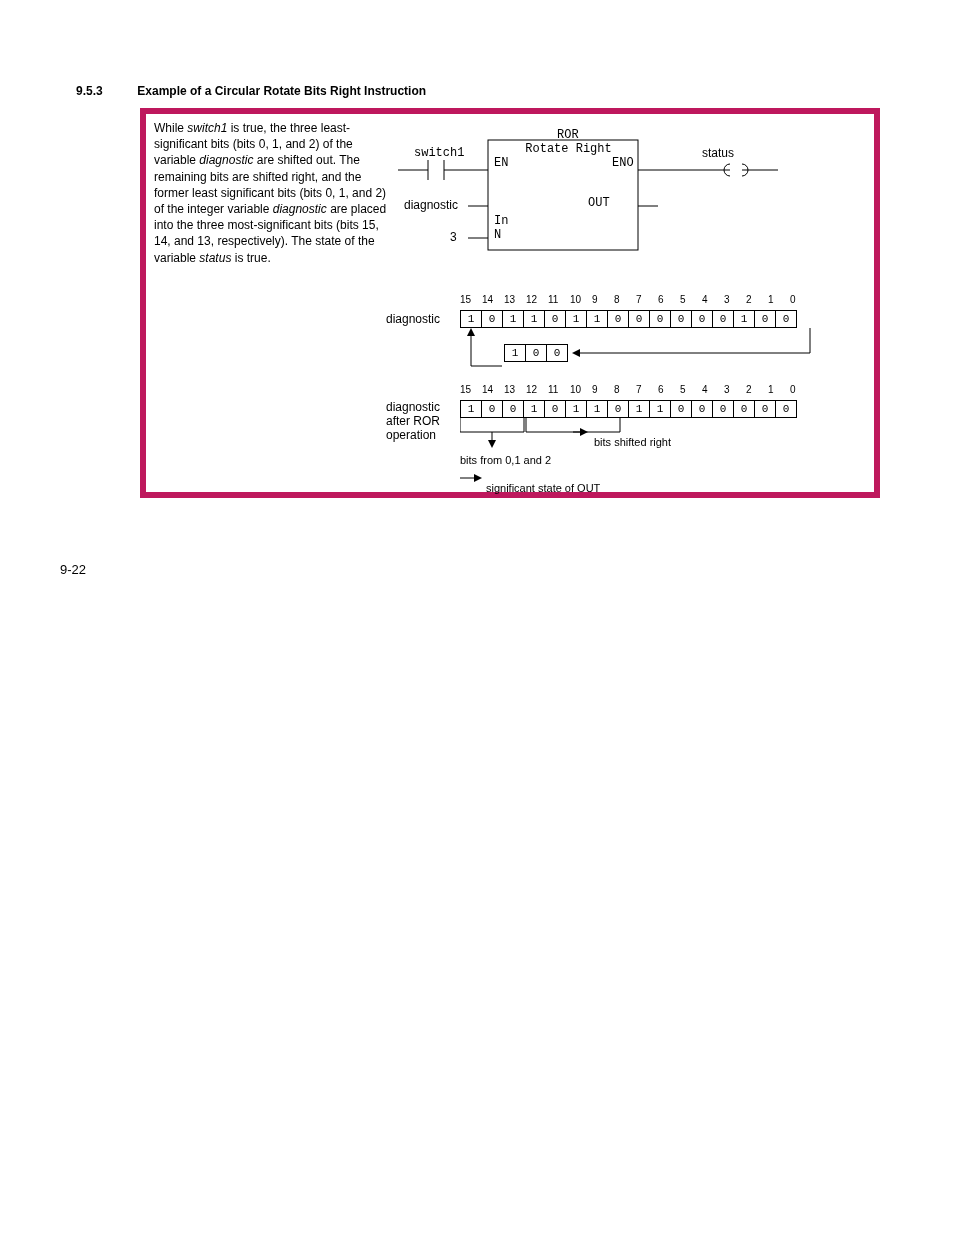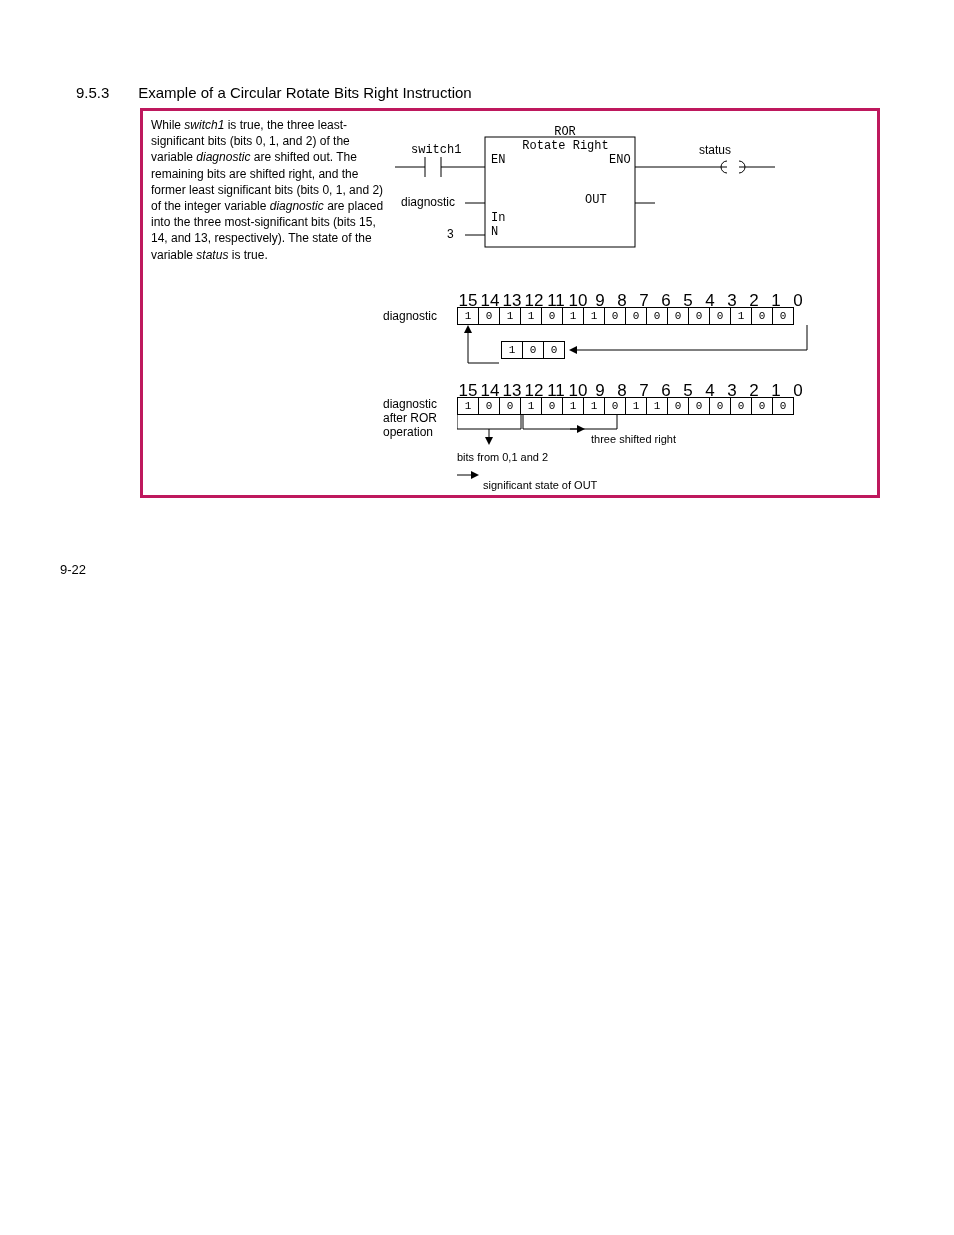--- a/index.html
+++ b/index.html
@@ -1,30 +1,30 @@
 <!DOCTYPE html>
 <html><head>
 <meta charset="utf-8">
 <style>
   html,body{margin:0;padding:0;background:#fff;font-family:Arial,Helvetica,sans-serif;color:#000}
   .page{position:relative;width:954px;height:1235px}
-  .heading{position:absolute;left:76px;top:84px;font-weight:normal;font-size:15px}
+  .heading{position:absolute;left:76px;top:84px;font-weight:bold;font-size:12px}
   .head-num{display:inline-block;width:58px}
-  .figbox{position:absolute;left:140px;top:108px;width:740px;height:390px;border:3px solid #be185d;box-sizing:border-box}
+  .figbox{position:absolute;left:140px;top:108px;width:740px;height:390px;border:6px solid #be185d;box-sizing:border-box}
   .desc{position:absolute;left:8px;top:6px;width:238px;font-size:12px;line-height:1.35}
   .desc i{font-style:italic}
   .mono{font-family:"Courier New",monospace;font-size:12px}
   .lbl{position:absolute;font-size:12px}
   .sm{font-size:11px}
   .page-num{position:absolute;left:60px;top:562px;font-size:13px}
   
   .bitrow{position:absolute;height:18px}
   .cell{display:inline-block;width:22px;height:18px;border:1px solid #000;box-sizing:border-box;vertical-align:top;text-align:center;font-family:"Courier New",monospace;font-size:11px;line-height:16px;margin-left:-1px}
   .cell:first-child{margin-left:0}
-  .nums{position:absolute;width:22px;text-align:center;font-size:17px}
+  .nums{position:absolute;width:22px;font-size:10px}
 </style>
 </head>
 <body>
 
 <div class="page">
 
   <div class="heading">
     <span class="head-num">9.5.3</span>
     <span>Example of a Circular Rotate Bits Right Instruction</span>
   </div>
@@ -52,21 +52,21 @@
       <line x1="344" y1="46" x2="380" y2="46" stroke="#000"></line>
 
       <line x1="70" y1="82" x2="90" y2="82" stroke="#000"></line>
 
       <line x1="70" y1="114" x2="90" y2="114" stroke="#000"></line>
 
       <line x1="240" y1="82" x2="260" y2="82" stroke="#000"></line>
     </svg>
 
     <div class="lbl mono" style="left:268px;top:32px">switch1</div>
-    <div class="lbl mono" style="left:392px;top:14px;width:60px;text-align:center">ROR</div>
+    <div class="lbl mono" style="left:411px;top:14px;width:60px;">ROR</div>
     <div class="lbl mono" style="left:370px;top:28px;width:105px;text-align:center">Rotate Right</div>
     <div class="lbl mono" style="left:348px;top:42px">EN</div>
     <div class="lbl mono" style="left:466px;top:42px">ENO</div>
     <div class="lbl mono" style="left:348px;top:100px">In</div>
     <div class="lbl mono" style="left:442px;top:82px">OUT</div>
     <div class="lbl mono" style="left:348px;top:114px">N</div>
     <div class="lbl" style="left:258px;top:84px">diagnostic</div>
     <div class="lbl" style="left:304px;top:116px">3</div>
     <div class="lbl" style="left:556px;top:32px">status</div>
 
@@ -138,19 +138,19 @@
       <line x1="66" y1="0" x2="66" y2="14" stroke="#000"></line>
       <line x1="160" y1="0" x2="160" y2="14" stroke="#000"></line>
       <line x1="66" y1="14" x2="160" y2="14" stroke="#000"></line>
       <line x1="113" y1="14" x2="124" y2="14" stroke="#000"></line>
       <polygon points="128,14 120,10 120,18" fill="#000"></polygon>
 
       <line x1="0" y1="60" x2="18" y2="60" stroke="#000"></line>
       <polygon points="22,60 14,56 14,64" fill="#000"></polygon>
     </svg>
     <div class="lbl sm" style="left:314px;top:340px">bits from 0,1 and 2</div>
-    <div class="lbl sm" style="left:448px;top:322px">three shifted right</div>
+    <div class="lbl sm" style="left:448px;top:322px">bits shifted right</div>
     <div class="lbl sm" style="left:340px;top:368px">significant state of OUT</div>
 
   </div>
 
   <div class="page-num">9-22</div>
 </div>
 
 </body></html>

